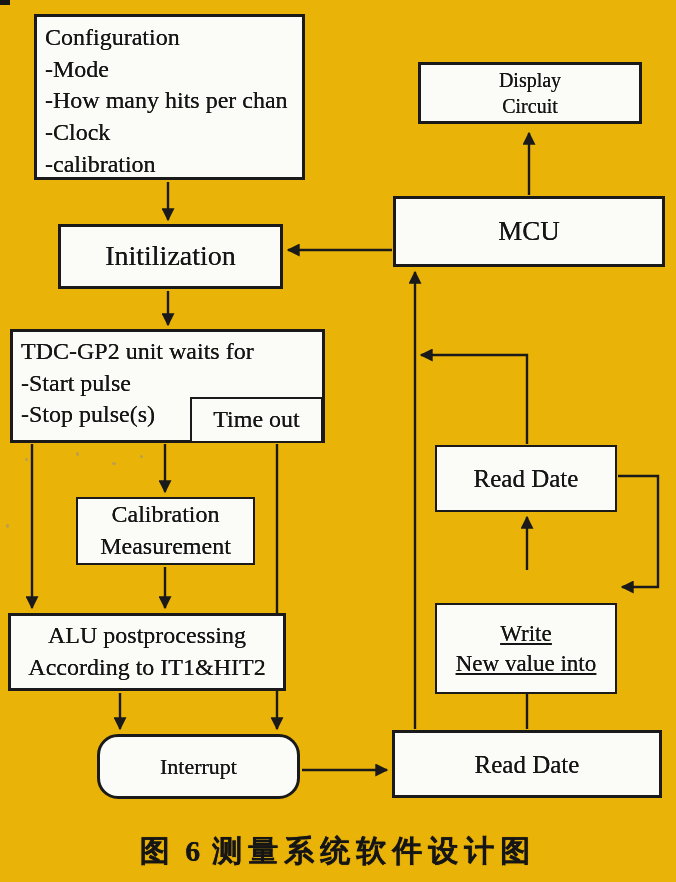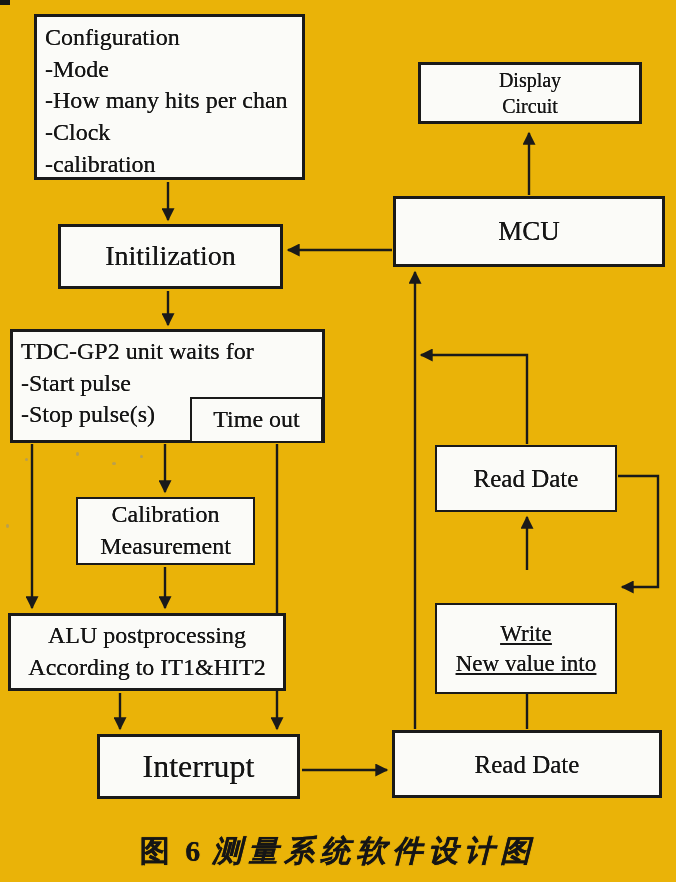--- a/index.html
+++ b/index.html
@@ -16,21 +16,21 @@
     z-index:2;text-shadow:0 0 .6px currentColor;line-height:1.32;
   }
   .b3{border:3px solid #1a1a1a;}
   .b2{border:2px solid #1a1a1a;}
   .left-align{align-items:flex-start;justify-content:flex-start;}
   .node .ln{white-space:nowrap;}
   .caption{
     position:absolute;left:0;top:831px;width:676px;text-align:center;
     font-size:30px;font-weight:bold;z-index:2;text-shadow:0 0 .7px currentColor;
   }
-  .caption .cap-title{margin-left:8px;letter-spacing:6px;font-style:italic;}
+  .caption .cap-title{margin-left:8px;letter-spacing:6px;}
   .caption .cap-label{letter-spacing:4px;}
   .speck{position:absolute;background:#8f8f8a;opacity:.55;border-radius:50%;z-index:0;}
   .artifact{position:absolute;left:0;top:0;width:10px;height:5px;background:#161616;z-index:0;}
 </style>
 </head>
 <body>
 
 <div class="stage">
 
   <svg class="edges" width="676" height="882" viewBox="0 0 676 882">
@@ -90,21 +90,21 @@
   <div class="node b2" style="left:76px;top:497px;width:179px;height:68px;font-size:24px;">
     <div class="ln">Calibration</div>
     <div class="ln">Measurement</div>
   </div>
 
   <div class="node b3" style="left:8px;top:613px;width:278px;height:78px;font-size:24px;">
     <div class="ln">ALU postprocessing</div>
     <div class="ln">According to IT1&amp;HIT2</div>
   </div>
 
-  <div class="node b3" style="left:97px;top:734px;width:203px;height:65px;font-size:32px;">
+  <div class="node b3" style="left:97px;top:734px;width:203px;height:65px;font-size:22px;border-radius:21px;">
     <div class="ln">Interrupt</div>
   </div>
 
   <div class="node b3" style="left:418px;top:62px;width:224px;height:62px;font-size:20px;">
     <div class="ln">Display</div>
     <div class="ln">Circuit</div>
   </div>
 
   <div class="node b3" style="left:393px;top:196px;width:272px;height:71px;font-size:27px;">
     <div class="ln">MCU</div>

